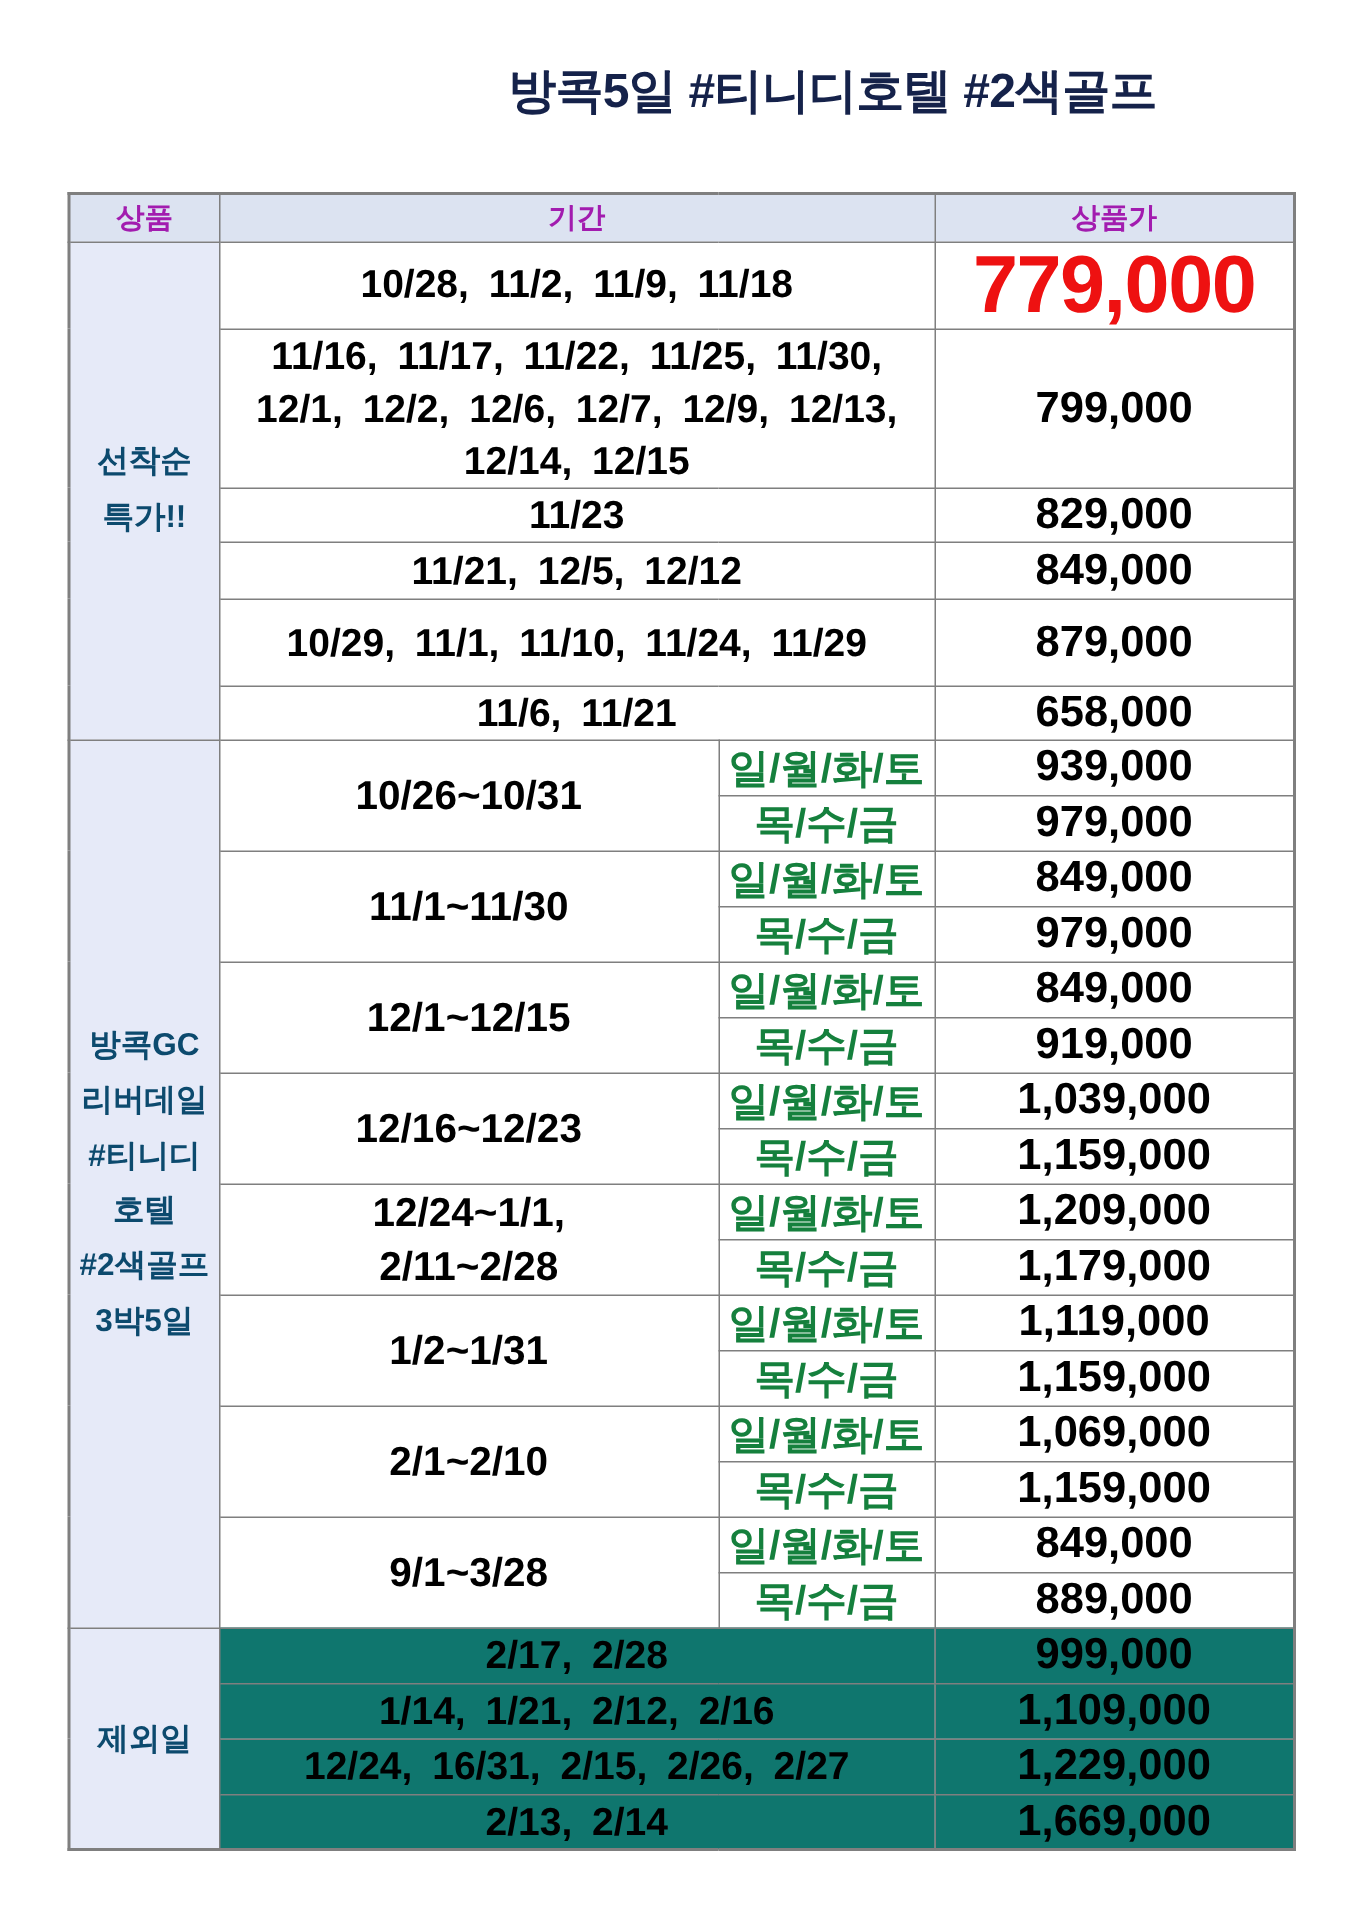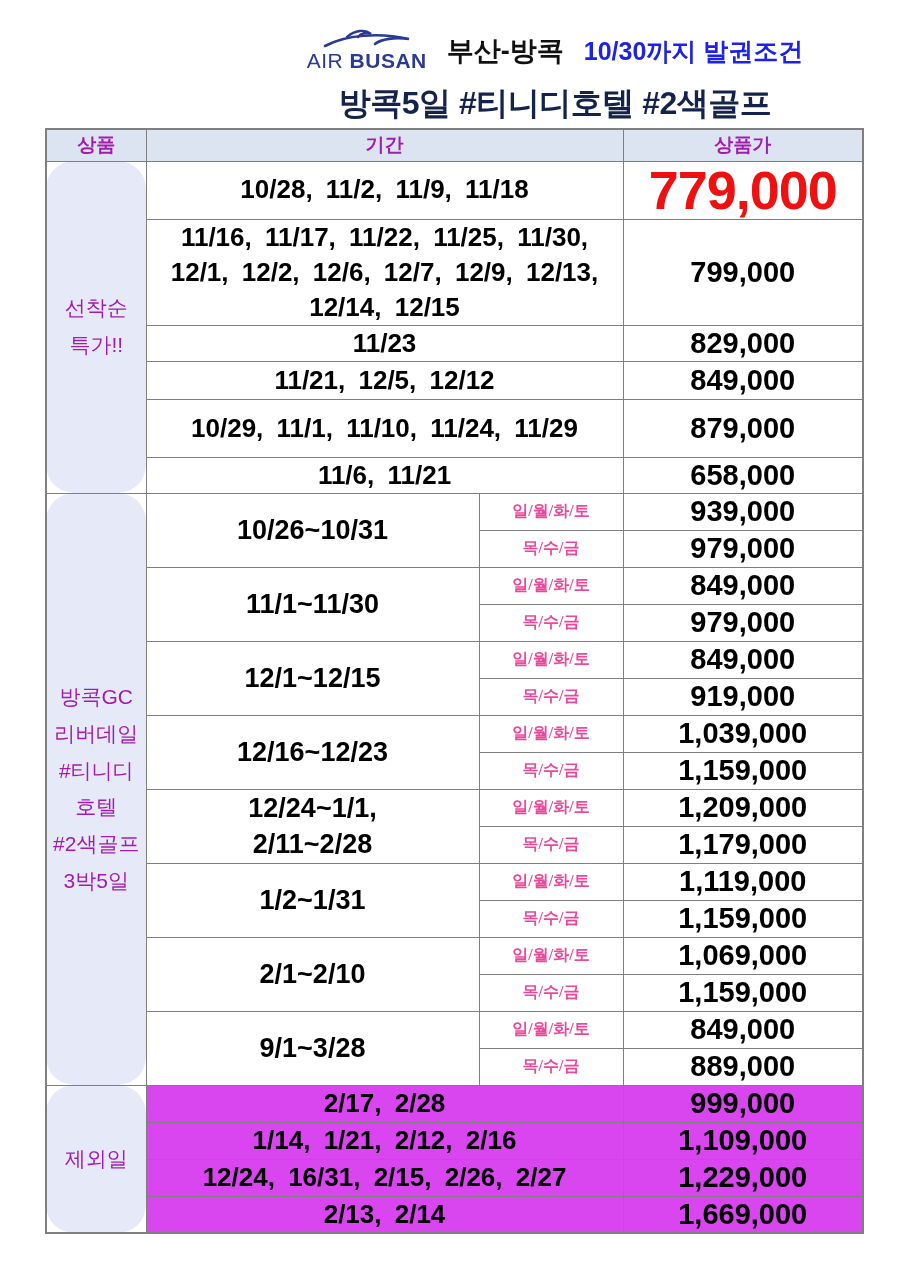--- a/index.html
+++ b/index.html
@@ -65,64 +65,47 @@
     vertical-align: middle;
   }
   th.colhead {
     background: #dce3f1;
     color: #a21caf;
     font-size: 19px; font-weight: bold;
     height: 32px;
   }
   td.lblcell {
     background: #e6eaf8;
-    color: #a21caf;
-    font-weight: normal;
+    color: #0c4a6e;
+    font-weight: bold;
     font-size: 21px;
-    border-radius: 28px;
   }
   .lbl-line { display: block; line-height: 1.75; }
   td.dates, td.period {
     font-weight: bold; font-size: 26px; color: #000000;
     word-spacing: 6px; line-height: 1.35;
   }
   td.period { font-size: 27px; white-space: pre-line; }
-  td.daycell { font-weight: bold; font-size: 16px; color: #ec4899; font-family: Liberation Serif, serif; }
+  td.daycell { font-weight: bold; font-size: 27px; color: #15803d; }
   td.pricecell { font-weight: bold; font-size: 29px; color: #000000; }
   td.price-hot {
     color: #ee1111;
     font-size: 54px; font-weight: 800;
     letter-spacing: -1px; line-height: 1;
   }
-  tr.gray td.dates, tr.gray td.pricecell { background: #d946ef; margin-left: 18px; }
+  tr.gray td.dates, tr.gray td.pricecell { background: #0f766e; margin-left: 18px; }
   td.dates.big3 { font-size: 26px; }
 </style>
 </head>
 <body>
 
 <div class="page">
 
 
   <div class="hdr">
-    <div class="hdr-line1">
-      <span class="logo">
-        <span class="logo-swoosh">
-          <svg width="88" height="22" viewBox="0 0 88 22" fill="none" xmlns="http://www.w3.org/2000/svg">
-            <path d="M24 9 C 32 2, 42 1, 48 6 C 44 4, 38 5, 35 9" stroke="#2b3a94" stroke-width="2.4" fill="none" stroke-linecap="round"></path>
-            <path d="M2 18 C 22 7, 56 4, 86 11 C 72 9, 58 11, 52 16" stroke="#2b3a94" stroke-width="2.6" fill="none" stroke-linecap="round"></path>
-          </svg>
-        </span>
-        <span class="logo-text">
-          <span class="logo-air">AIR</span>
-          <span class="logo-busan">BUSAN</span>
-        </span>
-      </span>
-      <span class="route">부산-방콕</span>
-      <span class="cond">10/30까지 발권조건</span>
-    </div>
     <div class="main-title">방콕5일 #티니디호텔 #2색골프</div>
   </div>
 
   <table class="price">
     <colgroup>
       <col style="width:100px">
         <col style="width:333px">
         <col style="width:144px">
         <col style="width:240px">
     </colgroup>

